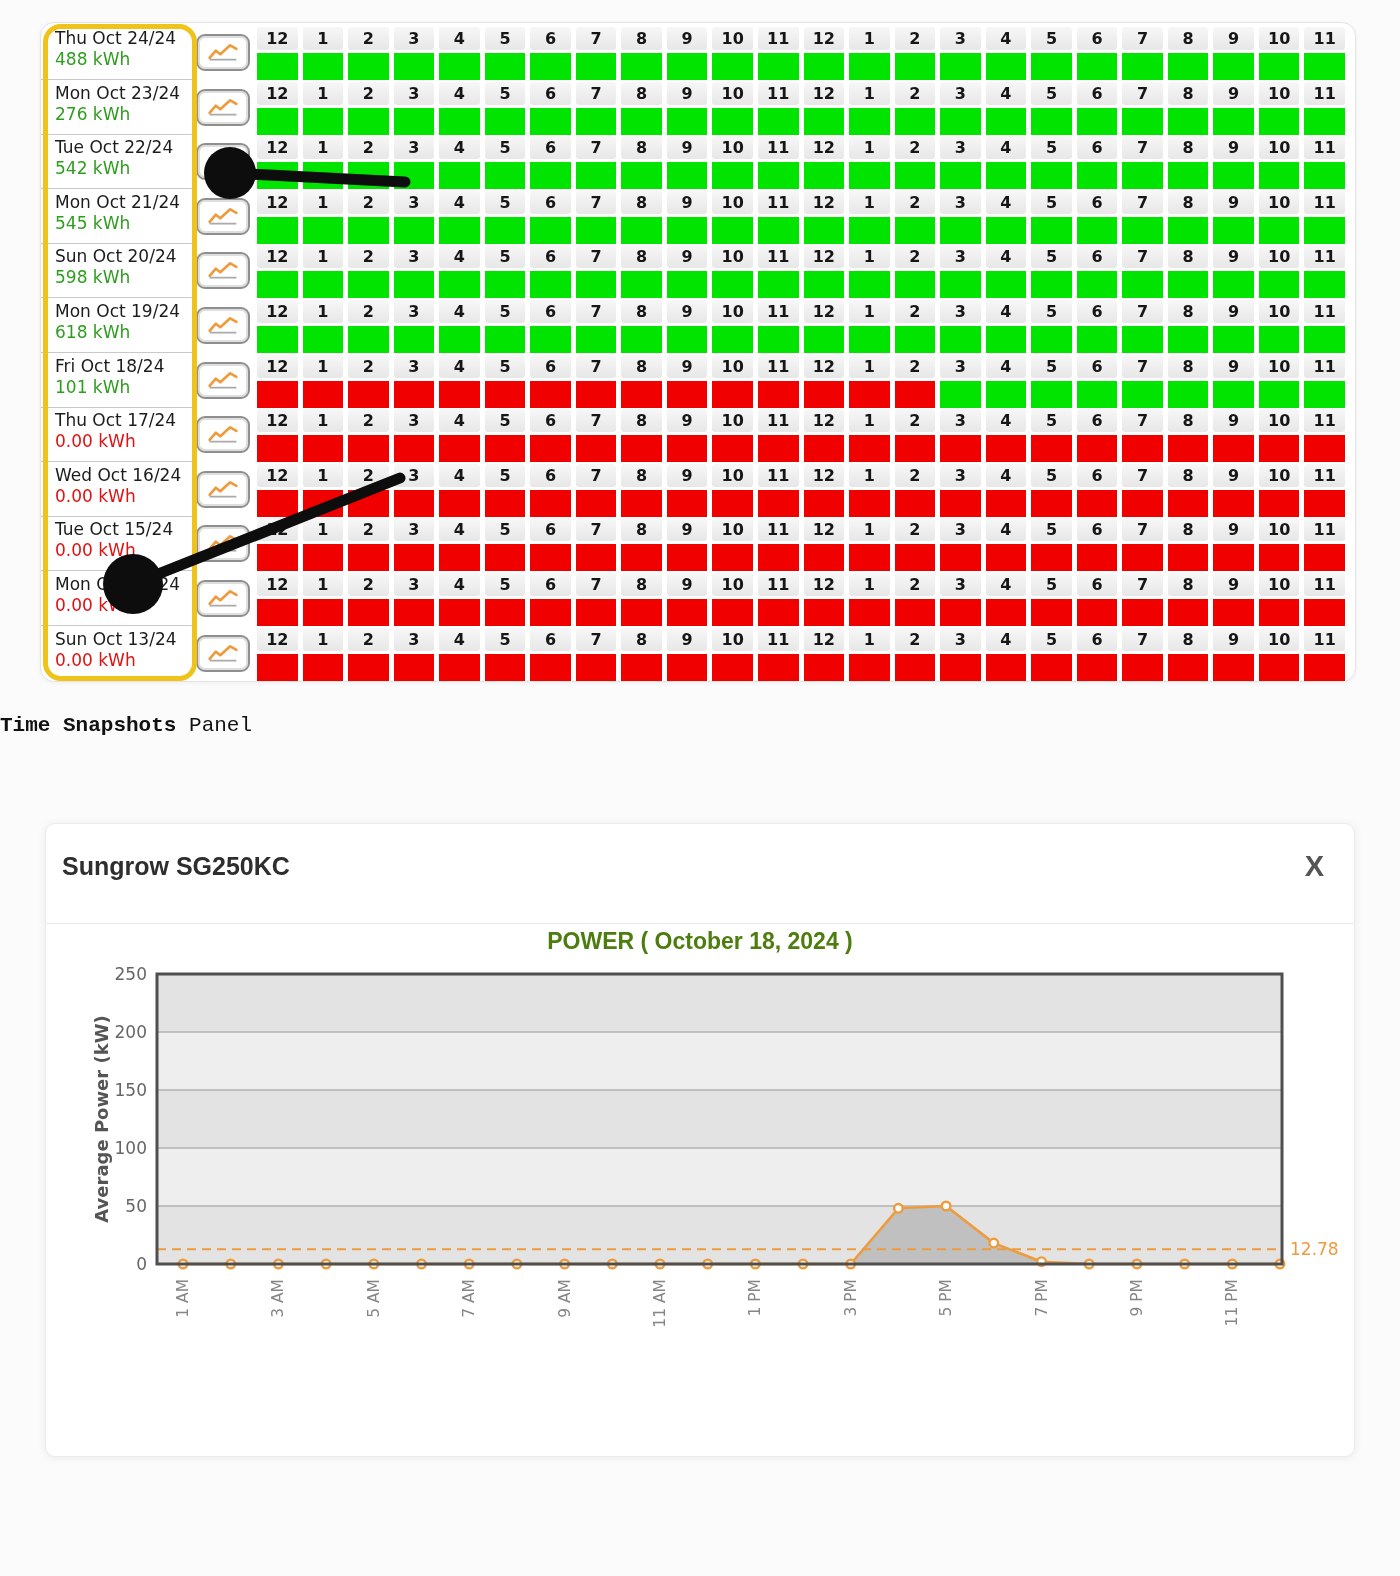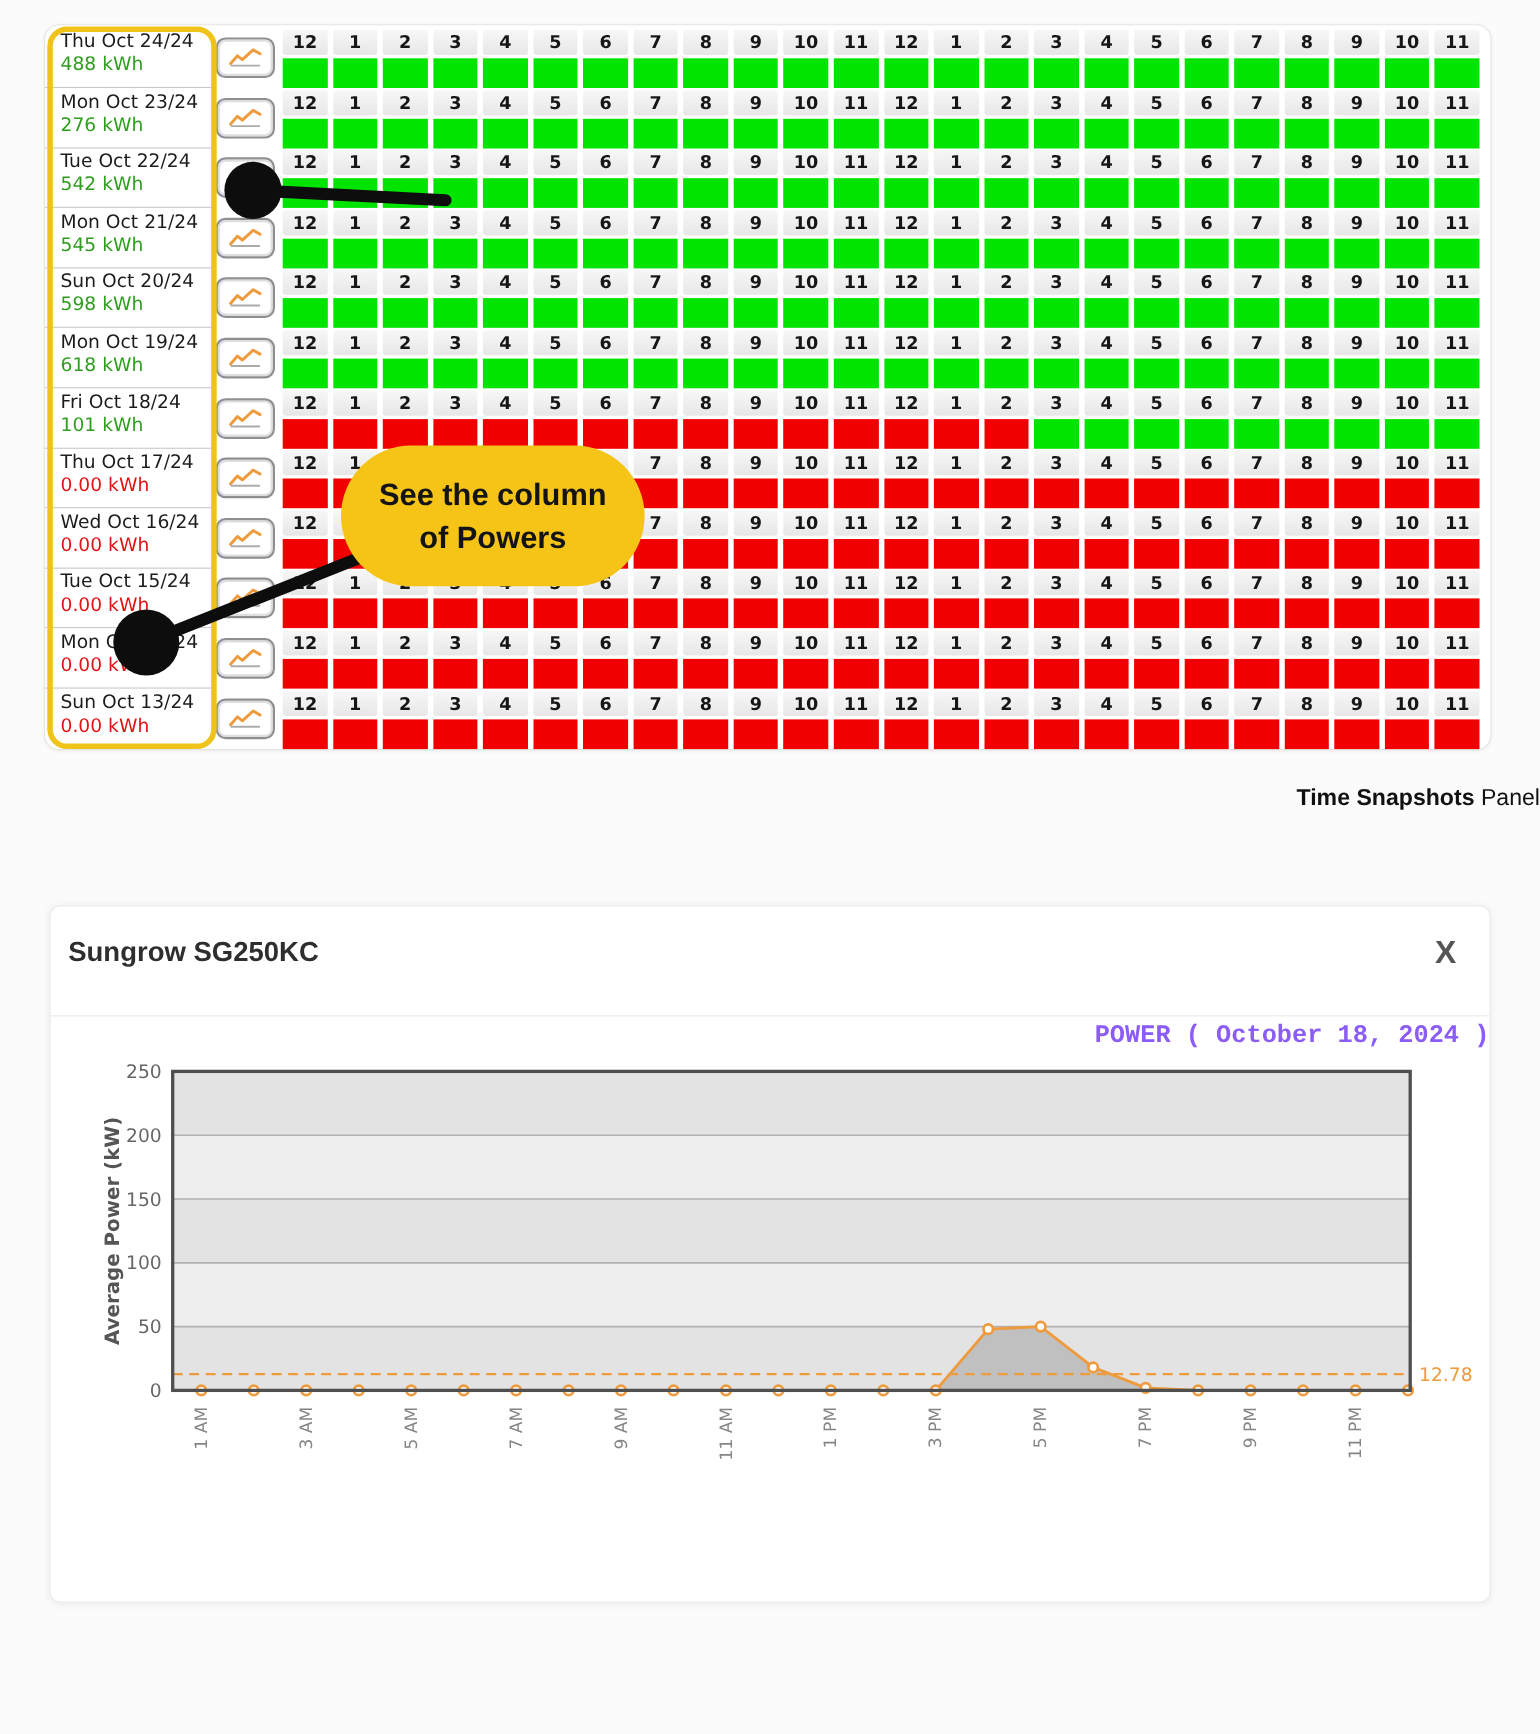--- a/index.html
+++ b/index.html
@@ -30,37 +30,37 @@
 
   
   .connectors{position:absolute;left:0;top:0;width:1400px;height:780px;z-index:40;pointer-events:none;}
   .bubble{position:absolute;z-index:50;background:#f5c417;border-radius:64px;display:flex;
           flex-direction:column;align-items:center;justify-content:center;text-align:center;
           font-family:"Liberation Sans",sans-serif;font-weight:700;font-size:28px;color:#141414;
           line-height:1.4;}
   .b1{left:310px;top:115px;width:280px;height:123px;}
   .b2{left:310px;top:405px;width:276px;height:128px;}
 
-  .caption{position:absolute;left:0;width:100%;text-align:right;
-           font-family:Liberation Sans, sans-serif;font-size:21px;color:#111;}
+  .caption{position:absolute;left:0;width:100%;text-align:left;
+           font-family:Liberation Mono, monospace;font-size:21px;color:#111;}
   .caption b{font-weight:700;}
   .c1{top:714px;}
   .c2{top:1488px;}
 
   
   .window{position:absolute;left:45px;top:823px;width:1310px;height:634px;background:#fff;
           border:1px solid #ececec;border-radius:10px;box-sizing:border-box;
           box-shadow:0 1px 8px rgba(0,0,0,.07);}
   .win-title{position:absolute;left:16px;top:28px;font-family:"Liberation Sans",sans-serif;
              font-weight:700;font-size:25px;color:#2e2e2e;}
   .win-close{position:absolute;right:30px;top:26px;font-family:"Liberation Sans",sans-serif;
              font-weight:700;font-size:29px;color:#555;cursor:pointer;}
   .win-divider{position:absolute;left:0;top:99px;width:100%;height:1px;background:#e9e9e9;}
-  .chart-title{position:absolute;left:0;top:104px;width:100%;text-align:right;
-               font-family:Liberation Mono, monospace;font-weight:700;font-size:23px;color:#8b5cf6;}
+  .chart-title{position:absolute;left:0;top:104px;width:100%;text-align:center;
+               font-family:Liberation Sans, sans-serif;font-weight:700;font-size:23px;color:#4d7c0f;}
   .chart-svg{position:absolute;left:14px;top:135px;width:1280px;height:430px;}
 </style>
 </head>
 <body>
 
 <div class="page">
 
   <section class="panel">
     <div class="rows">
         <div class="ts-row">
@@ -1411,24 +1411,20 @@
     <div class="yellow-highlight"></div>
   </section>
 
   <svg class="connectors" viewBox="0 0 1400 780">
       <line x1="230" y1="173" x2="405" y2="182" stroke="#0d0d0d" stroke-width="11" stroke-linecap="round"></line>
       <circle cx="230" cy="173" r="26" fill="#0d0d0d"></circle>
       <line x1="133" y1="584" x2="400" y2="478" stroke="#0d0d0d" stroke-width="11" stroke-linecap="round"></line>
       <circle cx="133" cy="584" r="30" fill="#0d0d0d"></circle>
     </svg>
 
-  <div class="bubble b2">
-    <div>See the column</div>
-    <div>of Powers</div>
-  </div>
 
   <div class="caption c1"><b>Time Snapshots</b><span> Panel</span></div>
 
   <section class="window">
     <div class="win-title">Sungrow SG250KC</div>
     <div class="win-close">X</div>
     <div class="win-divider"></div>
     <div class="chart-title">POWER ( October 18, 2024 )</div>
     <svg class="chart-svg" viewBox="0 0 1280 430">
         <rect x="97" y="247" width="1125" height="58" fill="#e3e3e3"></rect>

